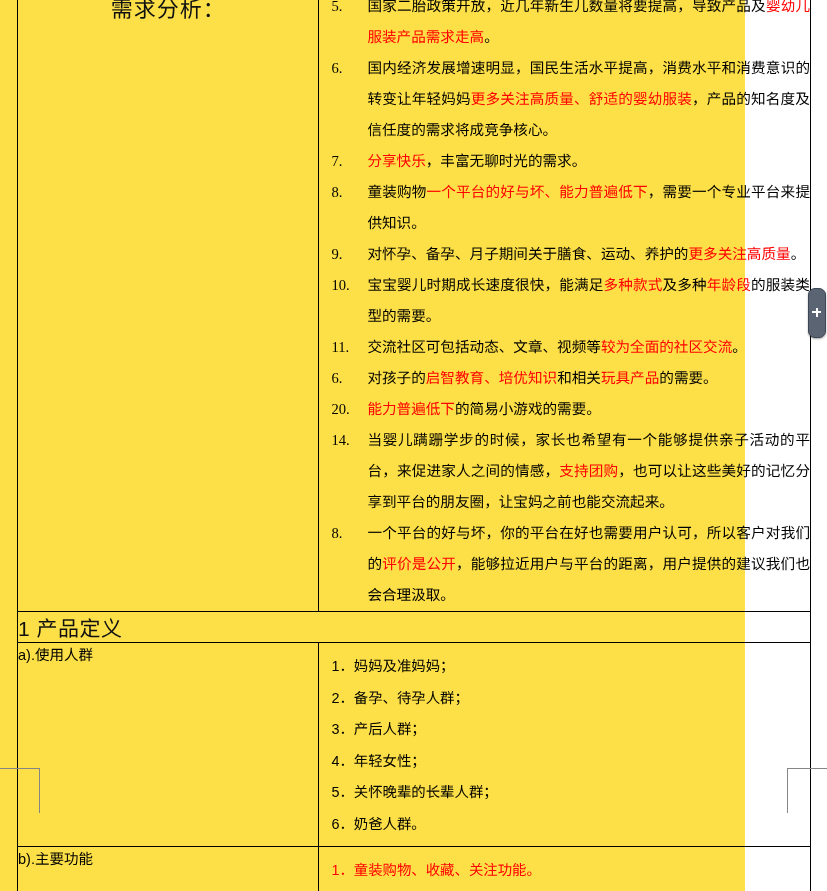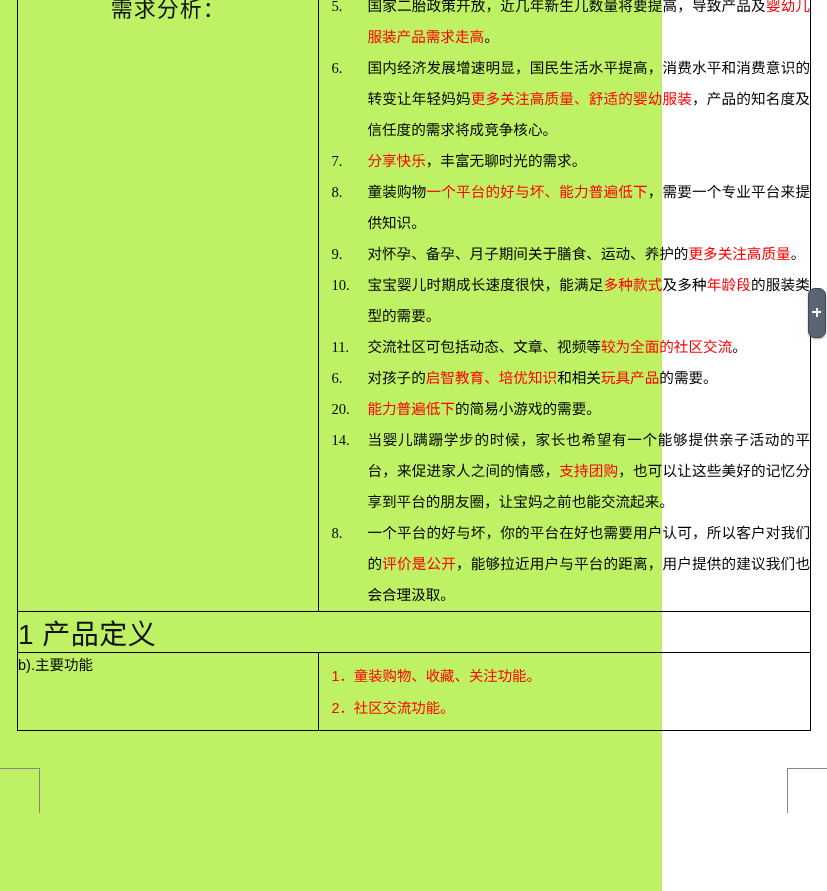--- a/index.html
+++ b/index.html
@@ -9,22 +9,22 @@
     background:#ffffff;
     font-family:"Liberation Sans","DejaVu Sans",sans-serif;
     color:#000000;
     overflow:hidden;
     position:relative;
   }
 
   
   #page{
     position:absolute;
-    left:0;top:0;width:662px;height:891px;
-    background:#bef264;
+    left:0;top:0;width:745px;height:891px;
+    background:#fde047;
   }
 
   
   .doc-table{
     position:absolute;
     left:17px;
     top:-10px;
     width:794px;
     border-collapse:collapse;
     table-layout:fixed;
@@ -95,21 +95,21 @@
     padding-left:12px;
     white-space:nowrap;
   }
   ul.plain-list li.red{color:#ff0000;}
 
   
   .heading-cell{
     padding:22px 0 22px 8px;
   }
   .heading-text{
-    font-size:28px;
+    font-size:21px;
     color:#111;
     letter-spacing:.5px;
   }
 
   
   .mark{
     position:absolute;
     pointer-events:none;
   }
   .mark .h{position:absolute;background:#868686;height:1px;}
@@ -164,20 +164,35 @@
             </ol>
         </td>
       </tr>
 
       <tr>
         <td class="heading-cell" colspan="2">
           <span class="heading-text">1 产品定义</span>
         </td>
       </tr>
 
+      <tr>
+        <td class="label-left">
+          <span>a).使用人群</span>
+        </td>
+        <td>
+          <ul class="plain-list" id="list-user-groups">
+              <li>1．妈妈及准妈妈；</li>
+              <li>2．备孕、待孕人群；</li>
+              <li>3．产后人群；</li>
+              <li>4．年轻女性；</li>
+              <li>5．关怀晚辈的长辈人群；</li>
+              <li>6．奶爸人群。</li>
+            </ul>
+        </td>
+      </tr>
 
       <tr>
         <td class="label-left">
           <span>b).主要功能</span>
         </td>
         <td>
           <ul class="plain-list" id="list-main-functions">
               <li class="red">1．童装购物、收藏、关注功能。</li>
               <li class="red">2．社区交流功能。</li>
             </ul>

